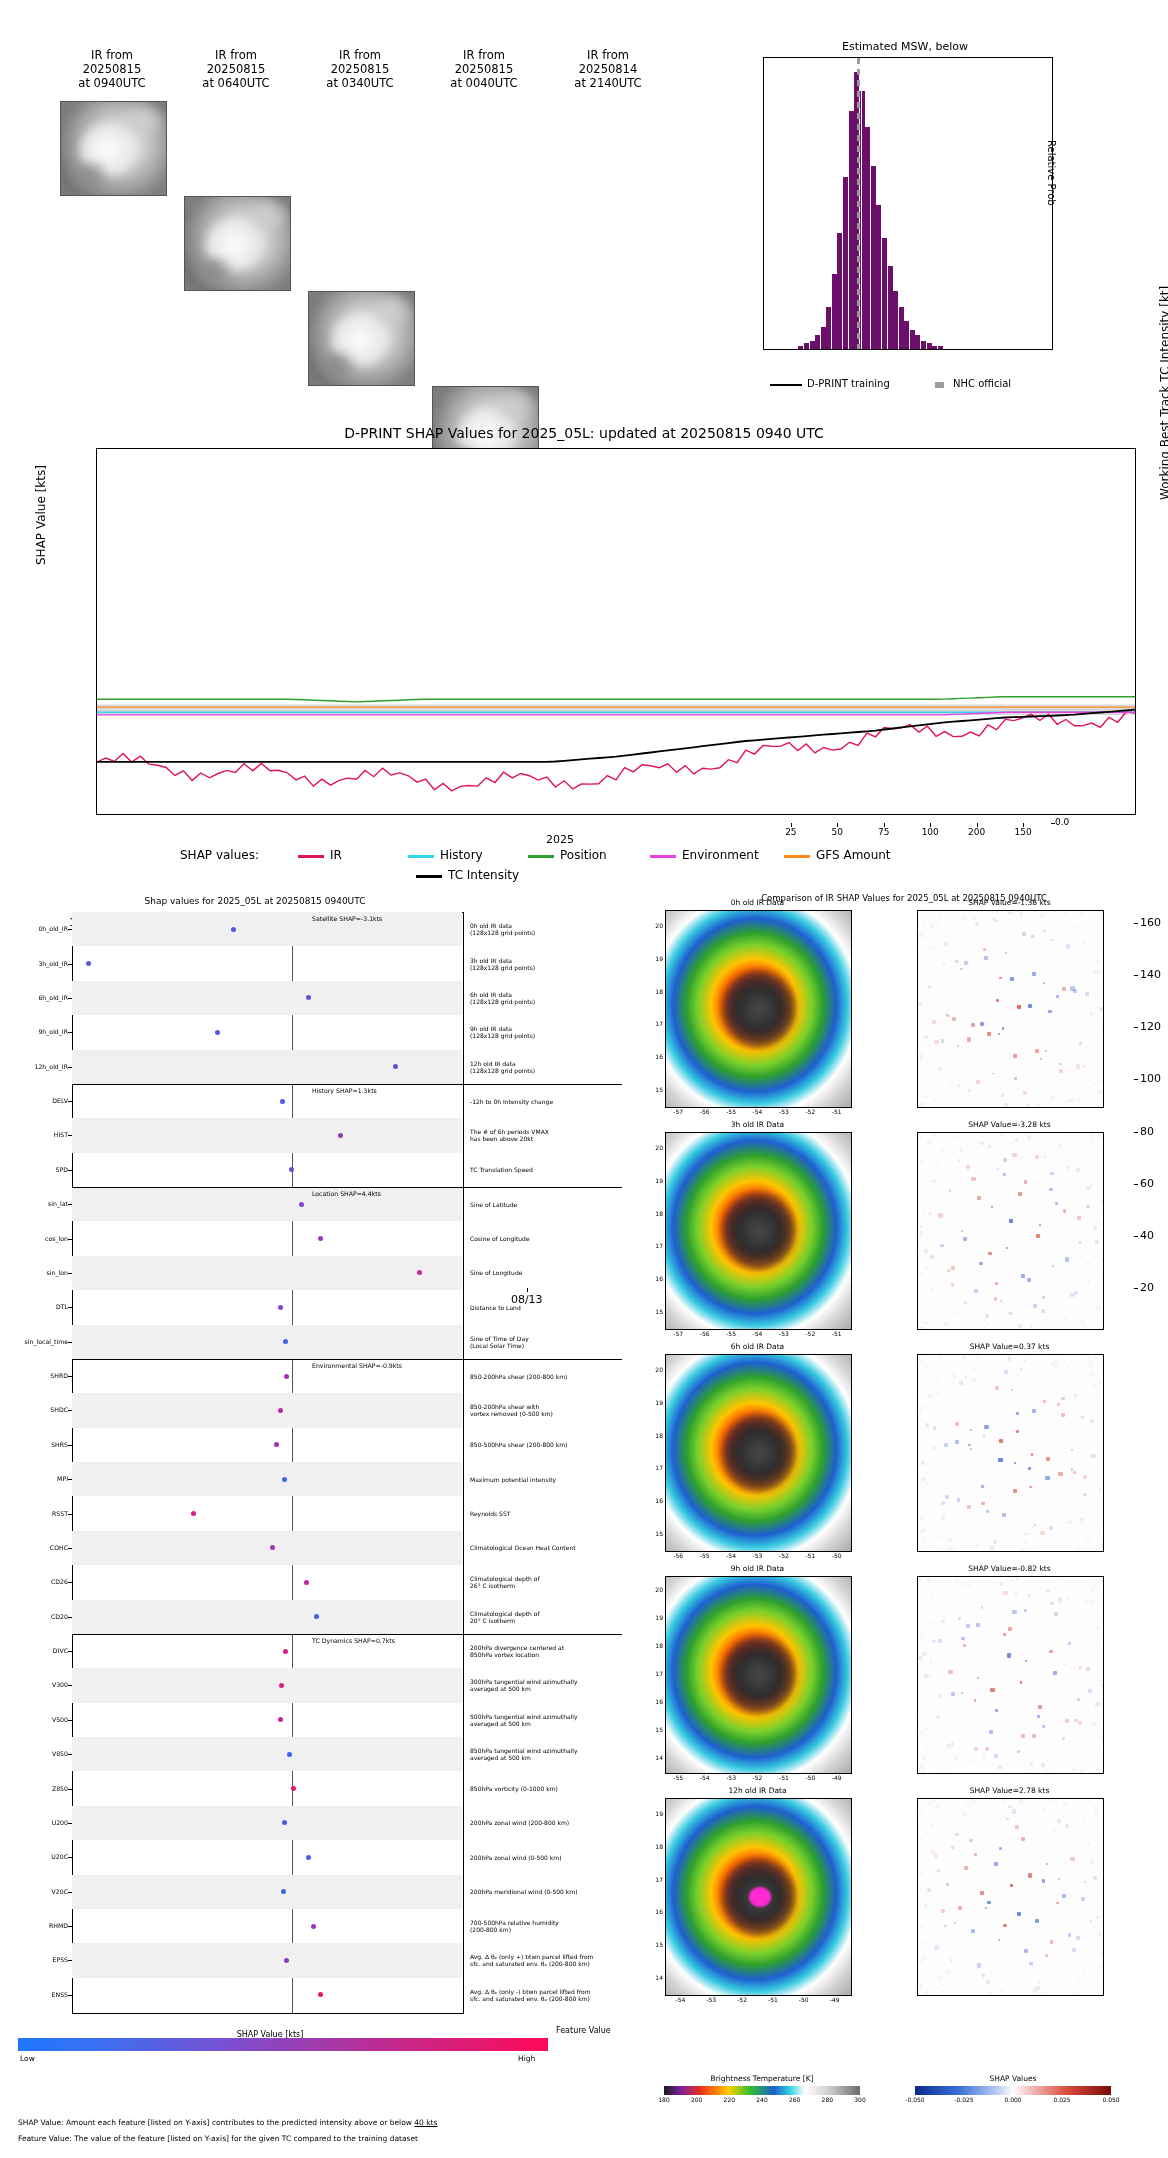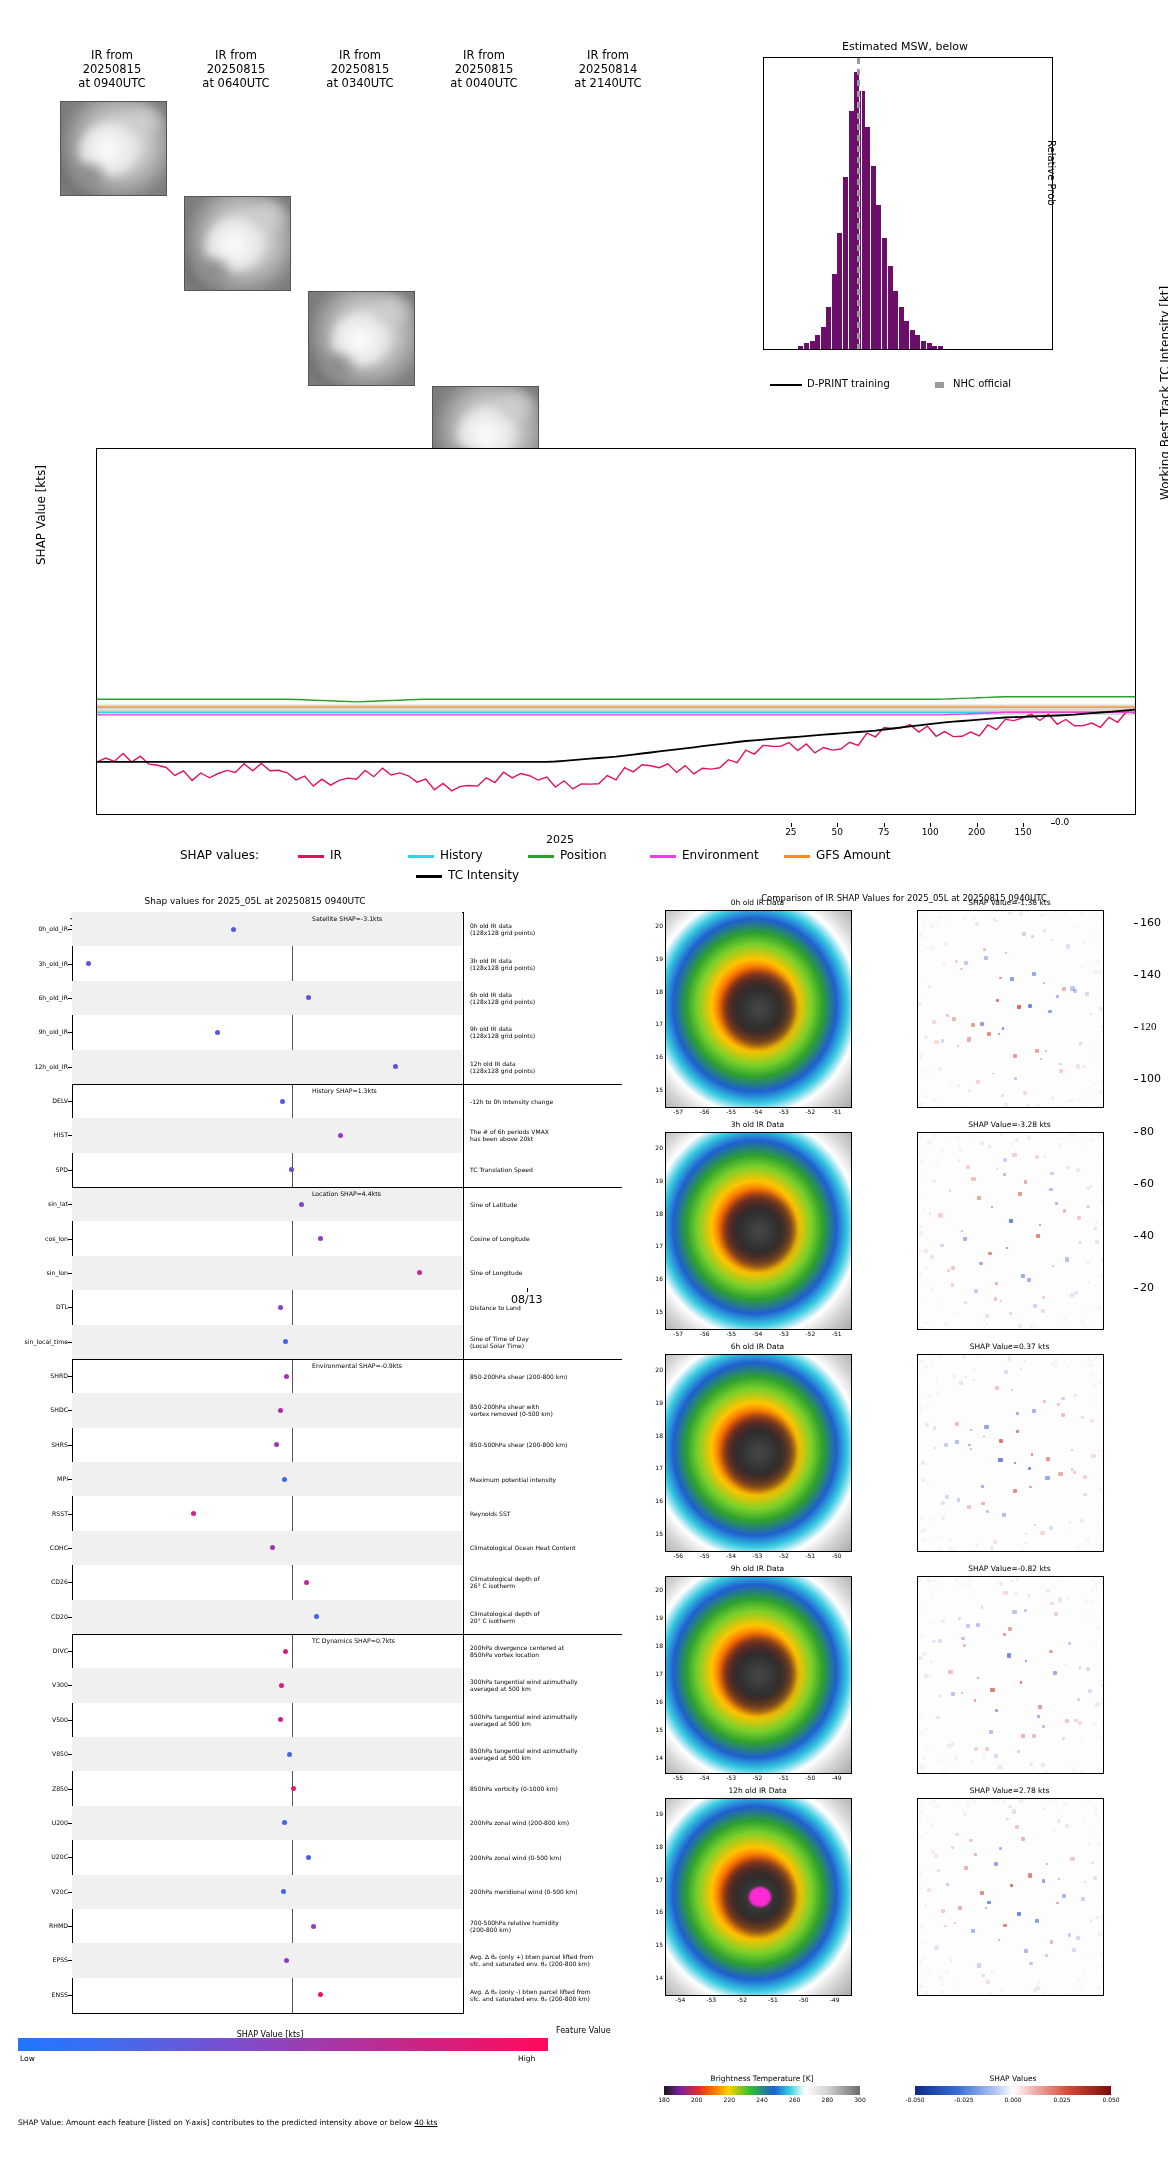--- a/index.html
+++ b/index.html
@@ -150,20 +150,21 @@
     </div>
   <div class="abs" style="left:1057px;top:140px;font-size:10px;transform:rotate(90deg);transform-origin:left top;">Relative Prob</div>
 
   <div class="abs" style="left:763px;top:378px;width:288px;height:14px;">
     <span class="abs" style="left:7px;top:6px;width:32px;height:2px;background:#000;"></span>
     <span class="abs" style="left:44px;top:0px;font-size:10px;">D-PRINT training</span>
     <span class="abs" style="left:172px;top:4px;width:9px;height:6px;background:#9a9a9a;"></span>
     <span class="abs" style="left:190px;top:0px;font-size:10px;">NHC official</span>
   </div>
 
+  <div class="abs ctr" style="left:0;top:425px;width:1168px;font-size:14px;">D-PRINT SHAP Values for 2025_05L: updated at 20250815 0940 UTC</div>
   <div class="ts-frame" id="ts-frame" style="left:96px;top:448px;width:1038px;height:365px;">
       <svg width="1038" height="365" style="position:absolute;left:0;top:0;">
         <rect x="0" y="255.5" width="1038" height="10.428571428571445" fill="#d9d9d9"></rect>
         <polyline points="0.0,312.9 8.7,309.0 17.3,312.4 26.0,304.4 34.6,313.0 43.3,307.2 51.9,315.2 60.6,316.3 69.2,318.5 77.8,326.4 86.5,321.8 95.1,331.4 103.8,324.0 112.5,328.8 121.1,324.5 129.8,321.4 138.4,323.4 147.0,314.7 155.7,321.9 164.3,314.4 173.0,321.8 181.6,321.3 190.3,323.8 199.0,330.9 207.6,327.1 216.3,337.1 224.9,330.2 233.6,336.1 242.2,331.4 250.8,329.1 259.5,330.2 268.2,321.5 276.8,327.7 285.5,319.1 294.1,326.0 302.8,323.9 311.4,326.8 320.1,333.1 328.7,330.1 337.4,340.7 346.0,334.5 354.7,341.9 363.3,337.4 371.9,336.5 380.6,337.1 389.3,328.8 397.9,333.5 406.6,323.2 415.2,328.9 423.8,324.5 432.5,326.7 441.1,331.1 449.8,328.0 458.4,338.0 467.1,331.8 475.8,339.9 484.4,335.0 493.0,335.1 501.7,334.8 510.3,326.5 519.0,330.8 527.6,318.7 536.3,322.9 545.0,315.7 553.6,316.7 562.3,318.7 570.9,314.8 579.6,323.4 588.2,316.6 596.8,324.9 605.5,319.2 614.1,320.1 622.8,318.8 631.4,310.7 640.1,313.6 648.8,301.2 657.4,305.1 666.1,296.4 674.7,297.2 683.4,297.4 692.0,293.5 700.7,301.5 709.3,294.9 717.9,303.9 726.6,298.5 735.3,301.1 743.9,300.0 752.5,293.3 761.2,296.3 769.9,284.1 778.5,287.8 787.1,278.5 795.8,279.8 804.5,278.9 813.1,275.6 821.8,283.1 830.4,277.2 839.1,287.3 847.7,282.6 856.3,287.6 865.0,287.3 873.6,283.1 882.3,286.9 890.9,276.0 899.6,280.6 908.3,270.4 916.9,271.6 925.6,268.9 934.2,265.4 942.9,271.5 951.5,265.2 960.2,275.3 968.8,270.5 977.4,276.8 986.1,276.6 994.8,274.1 1003.4,278.3 1012.0,268.4 1020.7,273.3 1029.4,262.6 1038.0,264.1" fill="none" stroke="#e0115f" stroke-width="1.4"></polyline>
         <polyline points="0.0,263.3 8.7,263.3 17.3,263.3 26.0,263.3 34.6,263.3 43.3,263.3 51.9,263.3 60.6,263.3 69.2,263.3 77.8,263.3 86.5,263.3 95.1,263.3 103.8,263.3 112.5,263.3 121.1,263.3 129.8,263.3 138.4,263.3 147.0,263.3 155.7,263.3 164.3,263.3 173.0,263.3 181.6,263.3 190.3,263.3 199.0,263.3 207.6,263.3 216.3,263.3 224.9,263.3 233.6,263.3 242.2,263.3 250.8,263.3 259.5,263.3 268.2,263.3 276.8,263.3 285.5,263.3 294.1,263.3 302.8,263.3 311.4,263.3 320.1,263.3 328.7,263.3 337.4,263.3 346.0,263.3 354.7,263.3 363.3,263.3 371.9,263.3 380.6,263.3 389.3,263.3 397.9,263.3 406.6,263.3 415.2,263.3 423.8,263.3 432.5,263.3 441.1,263.3 449.8,263.3 458.4,263.3 467.1,263.3 475.8,263.3 484.4,263.3 493.0,263.3 501.7,263.3 510.3,263.3 519.0,263.3 527.6,263.3 536.3,263.3 545.0,263.3 553.6,263.3 562.3,263.3 570.9,263.3 579.6,263.3 588.2,263.3 596.8,263.3 605.5,263.3 614.1,263.3 622.8,263.3 631.4,263.3 640.1,263.3 648.8,263.3 657.4,263.3 666.1,263.3 674.7,263.3 683.4,263.3 692.0,263.3 700.7,263.3 709.3,263.3 717.9,263.3 726.6,263.3 735.3,263.3 743.9,263.3 752.5,263.3 761.2,263.3 769.9,263.3 778.5,263.3 787.1,263.3 795.8,263.3 804.5,263.3 813.1,263.3 821.8,263.3 830.4,263.3 839.1,263.3 847.7,263.3 856.3,263.3 865.0,263.3 873.6,263.3 882.3,263.3 890.9,263.3 899.6,263.3 908.3,263.3 916.9,263.3 925.6,263.3 934.2,263.3 942.9,263.3 951.5,263.3 960.2,263.3 968.8,263.3 977.4,263.3 986.1,263.3 994.8,263.3 1003.4,263.3 1012.0,263.3 1020.7,263.3 1029.4,263.3 1038.0,263.3" fill="none" stroke="#2fd6e8" stroke-width="1.4"></polyline>
         <polyline points="0.0,250.3 8.7,250.3 17.3,250.3 26.0,250.3 34.6,250.3 43.3,250.3 51.9,250.3 60.6,250.3 69.2,250.3 77.8,250.3 86.5,250.3 95.1,250.3 103.8,250.3 112.5,250.3 121.1,250.3 129.8,250.3 138.4,250.3 147.0,250.3 155.7,250.3 164.3,250.3 173.0,250.3 181.6,250.3 190.3,250.3 199.0,250.5 207.6,250.8 216.3,251.2 224.9,251.5 233.6,251.8 242.2,252.2 250.8,252.5 259.5,252.9 268.2,252.5 276.8,252.2 285.5,251.8 294.1,251.5 302.8,251.2 311.4,250.8 320.1,250.5 328.7,250.3 337.4,250.3 346.0,250.3 354.7,250.3 363.3,250.3 371.9,250.3 380.6,250.3 389.3,250.3 397.9,250.3 406.6,250.3 415.2,250.3 423.8,250.3 432.5,250.3 441.1,250.3 449.8,250.3 458.4,250.3 467.1,250.3 475.8,250.3 484.4,250.3 493.0,250.3 501.7,250.3 510.3,250.3 519.0,250.3 527.6,250.3 536.3,250.3 545.0,250.3 553.6,250.3 562.3,250.3 570.9,250.3 579.6,250.3 588.2,250.3 596.8,250.3 605.5,250.3 614.1,250.3 622.8,250.3 631.4,250.3 640.1,250.3 648.8,250.3 657.4,250.3 666.1,250.3 674.7,250.3 683.4,250.3 692.0,250.3 700.7,250.3 709.3,250.3 717.9,250.3 726.6,250.3 735.3,250.3 743.9,250.3 752.5,250.3 761.2,250.3 769.9,250.3 778.5,250.3 787.1,250.3 795.8,250.3 804.5,250.3 813.1,250.3 821.8,250.3 830.4,250.3 839.1,250.3 847.7,250.1 856.3,249.8 865.0,249.4 873.6,249.1 882.3,248.7 890.9,248.4 899.6,248.0 908.3,247.7 916.9,247.7 925.6,247.7 934.2,247.7 942.9,247.7 951.5,247.7 960.2,247.7 968.8,247.7 977.4,247.7 986.1,247.7 994.8,247.7 1003.4,247.7 1012.0,247.7 1020.7,247.7 1029.4,247.7 1038.0,247.7" fill="none" stroke="#2ca02c" stroke-width="1.4"></polyline>
         <polyline points="0.0,265.9 8.7,265.9 17.3,265.9 26.0,265.9 34.6,265.9 43.3,265.9 51.9,265.9 60.6,265.9 69.2,265.9 77.8,265.9 86.5,265.9 95.1,265.9 103.8,265.9 112.5,265.9 121.1,265.9 129.8,265.9 138.4,265.9 147.0,265.9 155.7,265.9 164.3,265.9 173.0,265.9 181.6,265.9 190.3,265.9 199.0,265.9 207.6,265.9 216.3,265.9 224.9,265.9 233.6,265.9 242.2,265.9 250.8,265.9 259.5,265.9 268.2,265.9 276.8,265.9 285.5,265.9 294.1,265.9 302.8,265.9 311.4,265.9 320.1,265.9 328.7,265.9 337.4,265.9 346.0,265.9 354.7,265.9 363.3,265.9 371.9,265.9 380.6,265.9 389.3,265.9 397.9,265.9 406.6,265.9 415.2,265.9 423.8,265.9 432.5,265.9 441.1,265.9 449.8,265.9 458.4,265.9 467.1,265.9 475.8,265.9 484.4,265.9 493.0,265.9 501.7,265.9 510.3,265.9 519.0,265.9 527.6,265.9 536.3,265.9 545.0,265.9 553.6,265.9 562.3,265.9 570.9,265.9 579.6,265.9 588.2,265.9 596.8,265.9 605.5,265.9 614.1,265.9 622.8,265.9 631.4,265.9 640.1,265.9 648.8,265.9 657.4,265.9 666.1,265.9 674.7,265.9 683.4,265.9 692.0,265.9 700.7,265.9 709.3,265.9 717.9,265.9 726.6,265.9 735.3,265.9 743.9,265.9 752.5,265.9 761.2,265.9 769.9,265.9 778.5,265.9 787.1,265.9 795.8,265.9 804.5,265.9 813.1,265.9 821.8,265.9 830.4,265.9 839.1,265.9 847.7,265.8 856.3,265.4 865.0,265.1 873.6,264.7 882.3,264.4 890.9,264.0 899.6,263.7 908.3,263.3 916.9,263.3 925.6,263.3 934.2,263.3 942.9,263.3 951.5,263.3 960.2,263.3 968.8,263.3 977.4,263.3 986.1,263.3 994.8,263.3 1003.4,263.3 1012.0,263.3 1020.7,263.3 1029.4,263.3 1038.0,263.3" fill="none" stroke="#e83fe8" stroke-width="1.4"></polyline>
         <polyline points="0.0,258.1 8.7,258.1 17.3,258.1 26.0,258.1 34.6,258.1 43.3,258.1 51.9,258.1 60.6,258.1 69.2,258.1 77.8,258.1 86.5,258.1 95.1,258.1 103.8,258.1 112.5,258.1 121.1,258.1 129.8,258.1 138.4,258.1 147.0,258.1 155.7,258.1 164.3,258.1 173.0,258.1 181.6,258.1 190.3,258.1 199.0,258.1 207.6,258.1 216.3,258.1 224.9,258.1 233.6,258.1 242.2,258.1 250.8,258.1 259.5,258.1 268.2,258.1 276.8,258.1 285.5,258.1 294.1,258.1 302.8,258.1 311.4,258.1 320.1,258.1 328.7,258.1 337.4,258.1 346.0,258.1 354.7,258.1 363.3,258.1 371.9,258.1 380.6,258.1 389.3,258.1 397.9,258.1 406.6,258.1 415.2,258.1 423.8,258.1 432.5,258.1 441.1,258.1 449.8,258.1 458.4,258.1 467.1,258.1 475.8,258.1 484.4,258.1 493.0,258.1 501.7,258.1 510.3,258.1 519.0,258.1 527.6,258.1 536.3,258.1 545.0,258.1 553.6,258.1 562.3,258.1 570.9,258.1 579.6,258.1 588.2,258.1 596.8,258.1 605.5,258.1 614.1,258.1 622.8,258.1 631.4,258.1 640.1,258.1 648.8,258.1 657.4,258.1 666.1,258.1 674.7,258.1 683.4,258.1 692.0,258.1 700.7,258.1 709.3,258.1 717.9,258.1 726.6,258.1 735.3,258.1 743.9,258.1 752.5,258.1 761.2,258.1 769.9,258.1 778.5,258.1 787.1,258.1 795.8,258.1 804.5,258.1 813.1,258.1 821.8,258.1 830.4,258.1 839.1,258.1 847.7,258.1 856.3,258.1 865.0,258.1 873.6,258.1 882.3,258.1 890.9,258.1 899.6,258.1 908.3,258.1 916.9,258.1 925.6,258.1 934.2,258.1 942.9,258.1 951.5,258.1 960.2,258.1 968.8,258.1 977.4,258.1 986.1,258.1 994.8,258.1 1003.4,258.1 1012.0,258.1 1020.7,258.1 1029.4,258.1 1038.0,258.1" fill="none" stroke="#ff8c1a" stroke-width="1.4"></polyline>
         <polyline points="0.0,312.9 8.7,312.9 17.3,312.9 26.0,312.9 34.6,312.9 43.3,312.9 51.9,312.9 60.6,312.9 69.2,312.9 77.8,312.9 86.5,312.9 95.1,312.9 103.8,312.9 112.5,312.9 121.1,312.9 129.8,312.9 138.4,312.9 147.0,312.9 155.7,312.9 164.3,312.9 173.0,312.9 181.6,312.9 190.3,312.9 199.0,312.9 207.6,312.9 216.3,312.9 224.9,312.9 233.6,312.9 242.2,312.9 250.8,312.9 259.5,312.9 268.2,312.9 276.8,312.9 285.5,312.9 294.1,312.9 302.8,312.9 311.4,312.9 320.1,312.9 328.7,312.9 337.4,312.9 346.0,312.9 354.7,312.9 363.3,312.9 371.9,312.9 380.6,312.9 389.3,312.9 397.9,312.9 406.6,312.9 415.2,312.9 423.8,312.9 432.5,312.9 441.1,312.9 449.8,312.9 458.4,312.5 467.1,311.8 475.8,311.1 484.4,310.4 493.0,309.7 501.7,309.0 510.3,308.3 519.0,307.6 527.6,306.6 536.3,305.6 545.0,304.5 553.6,303.5 562.3,302.4 570.9,301.4 579.6,300.3 588.2,299.3 596.8,298.3 605.5,297.2 614.1,296.2 622.8,295.1 631.4,294.1 640.1,293.0 648.8,292.0 657.4,291.3 666.1,290.6 674.7,289.9 683.4,289.2 692.0,288.5 700.7,287.8 709.3,287.1 717.9,286.4 726.6,285.7 735.3,285.0 743.9,284.4 752.5,283.7 761.2,283.0 769.9,282.3 778.5,281.6 787.1,280.5 795.8,279.5 804.5,278.4 813.1,277.4 821.8,276.4 830.4,275.3 839.1,274.3 847.7,273.4 856.3,272.7 865.0,272.0 873.6,271.3 882.3,270.6 890.9,269.9 899.6,269.2 908.3,268.5 916.9,268.2 925.6,267.8 934.2,267.5 942.9,267.1 951.5,266.8 960.2,266.5 968.8,266.1 977.4,265.6 986.1,264.9 994.8,264.2 1003.4,263.5 1012.0,262.8 1020.7,262.1 1029.4,261.4 1038.0,260.7" fill="none" stroke="#000000" stroke-width="1.8"></polyline>
       </svg>
@@ -190,21 +191,21 @@
       <div class="abs" style="left:1140px;top:806px;font-size:11px;">20</div>
       <div class="abs" style="left:1134px;top:813px;width:4px;height:1px;background:#000;"></div>
       <div class="abs" style="left:1140px;top:753.8571428571429px;font-size:11px;">40</div>
       <div class="abs" style="left:1134px;top:760.8571428571429px;width:4px;height:1px;background:#000;"></div>
       <div class="abs" style="left:1140px;top:701.7142857142858px;font-size:11px;">60</div>
       <div class="abs" style="left:1134px;top:708.7142857142858px;width:4px;height:1px;background:#000;"></div>
       <div class="abs" style="left:1140px;top:649.5714285714286px;font-size:11px;">80</div>
       <div class="abs" style="left:1134px;top:656.5714285714286px;width:4px;height:1px;background:#000;"></div>
       <div class="abs" style="left:1140px;top:597.4285714285714px;font-size:11px;">100</div>
       <div class="abs" style="left:1134px;top:604.4285714285714px;width:4px;height:1px;background:#000;"></div>
-      <div class="abs" style="left:1140px;top:545.2857142857142px;font-size:11px;font-family:Liberation Serif, serif;">120</div>
+      <div class="abs" style="left:1140px;top:545.2857142857142px;font-size:11px;">120</div>
       <div class="abs" style="left:1134px;top:552.2857142857142px;width:4px;height:1px;background:#000;"></div>
       <div class="abs" style="left:1140px;top:493.14285714285717px;font-size:11px;">140</div>
       <div class="abs" style="left:1134px;top:500.14285714285717px;width:4px;height:1px;background:#000;"></div>
       <div class="abs" style="left:1140px;top:441px;font-size:11px;">160</div>
       <div class="abs" style="left:1134px;top:448px;width:4px;height:1px;background:#000;"></div>
     </div>
   <div class="abs" id="ts-x-ticks">
       <div class="abs" style="left:249.64999999999998px;top:818px;width:56px;text-align:center;font-size:11px;">08/12</div>
       <div class="abs" style="left:277.65px;top:813px;width:1px;height:4px;background:#000;"></div>
       <div class="abs" style="left:498.77px;top:818px;width:56px;text-align:center;font-size:11px;">08/13</div>
@@ -1373,14 +1374,15 @@
   <div class="abs ctr" style="left:890px;top:2074px;width:246px;font-size:7.5px;">SHAP Values</div>
 
   <div class="abs" style="left:20px;top:2054px;font-size:7.5px;">Low</div>
   <div class="abs" style="left:518px;top:2054px;font-size:7.5px;">High</div>
   <div class="fv-bar" style="left:18px;top:2038px;width:530px;"></div>
   <div class="abs" style="left:556px;top:2026px;font-size:8px;">Feature Value</div>
 
   <div class="abs footnote" style="left:18px;top:2118px;width:1140px;">
     <span>SHAP Value: Amount each feature [listed on Y-axis] contributes to the predicted intensity above or below </span><span style="text-decoration:underline;">40 kts</span>
   </div>
+  <div class="abs footnote" style="left:18px;top:2134px;width:1140px;">Feature Value: The value of the feature [listed on Y-axis] for the given TC compared to the training dataset</div>
 
 </div>
 
 </body></html>

